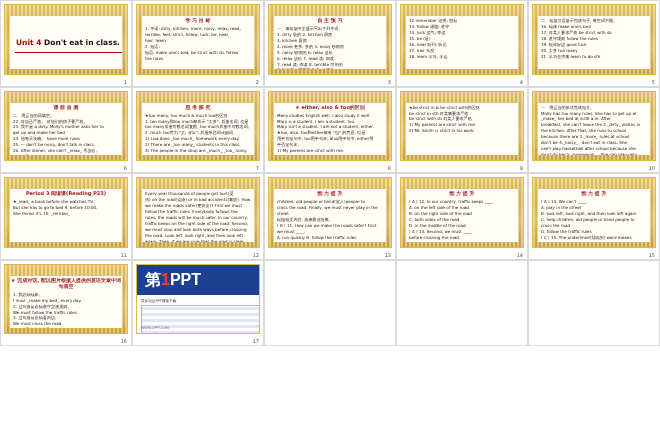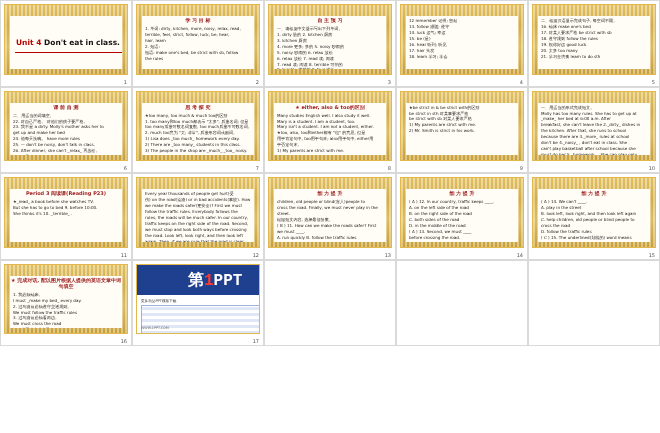--- a/index.html
+++ b/index.html
@@ -19,21 +19,21 @@
   .hd{font-size:5px;font-weight:bold;color:#9c1a1a;text-align:center;margin:1px 0 1px;}
   .num{position:absolute;right:4px;bottom:1px;font-size:5px;color:#555;}
   
   .cover .ttl{position:absolute;left:6px;top:22px;font-size:7.5px;font-weight:bold;color:#111;}
   .cover .ttl .u4{color:#b00;}
   .cover .sub{position:absolute;left:6px;top:52px;font-size:3.8px;color:#333;}
   .cover .line{position:absolute;left:5px;top:36px;width:110px;height:1px;background:#b00;}
   
   .ppt{position:absolute;inset:0;background:#fff;}
   .ppt .bluebar{position:absolute;left:0;top:0;right:0;height:30px;background:#1f3f8f;}
-  .ppt .big{position:absolute;left:8px;top:5px;font-size:16px;font-weight:bold;color:#fff;font-family:Liberation Mono, monospace;margin-left:43px;}
+  .ppt .big{position:absolute;left:8px;top:5px;font-size:16px;font-weight:bold;color:#fff;font-family:Liberation Sans, sans-serif;}
   .ppt .big em{color:#ff3b30;font-style:normal;}
   .ppt .sub{position:absolute;left:4px;top:34px;font-size:3.6px;color:#333;}
   .ppt .grid2{position:absolute;left:4px;top:40px;width:120px;height:28px;
      background:repeating-linear-gradient(0deg,#dfe6f5 0 3px,#fff 3px 6px);border:1px solid #9fb2d8;}
   .ppt .foot{position:absolute;left:4px;bottom:3px;font-size:3.4px;color:#666;}
   .empty{background:#fff;}
 </style>
 </head>
 <body>
 

